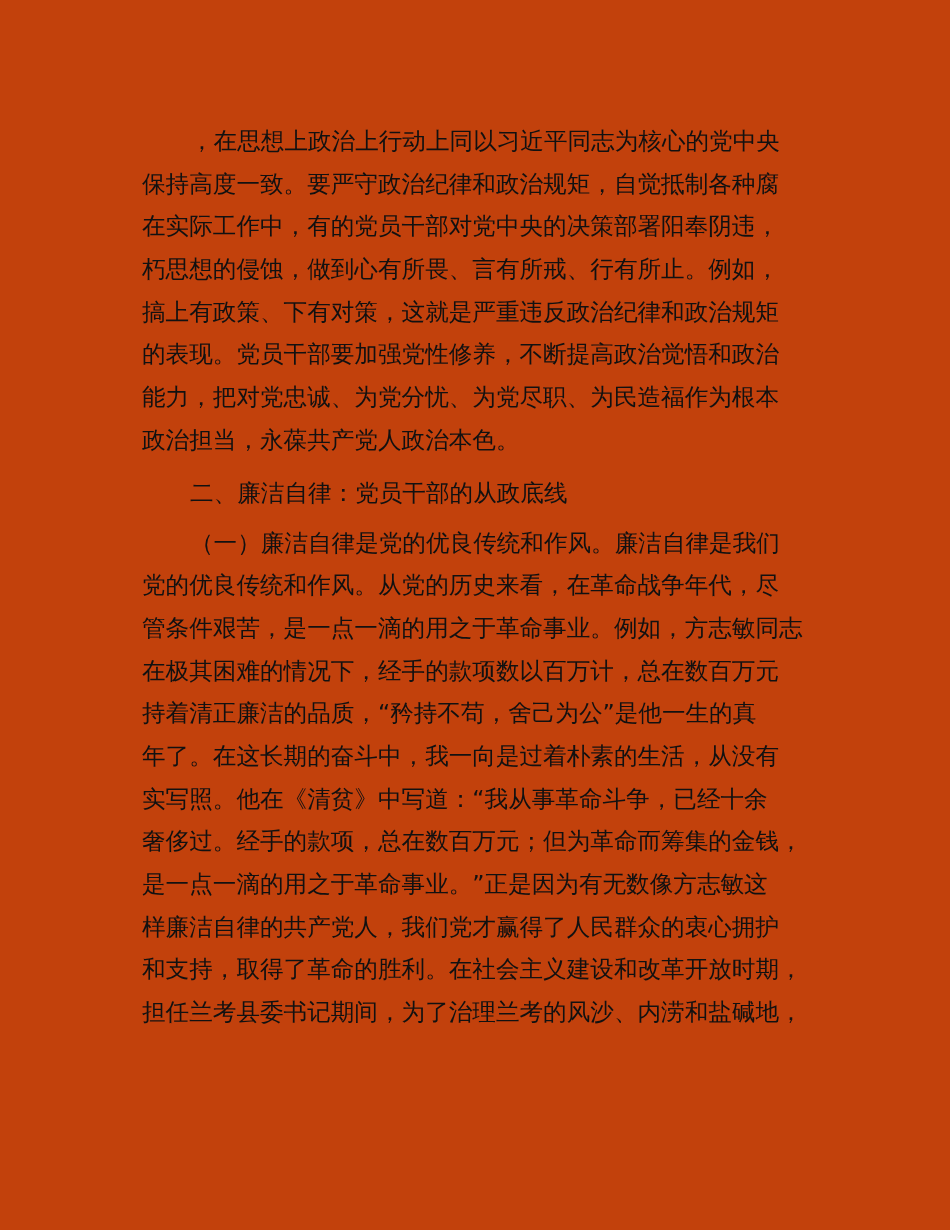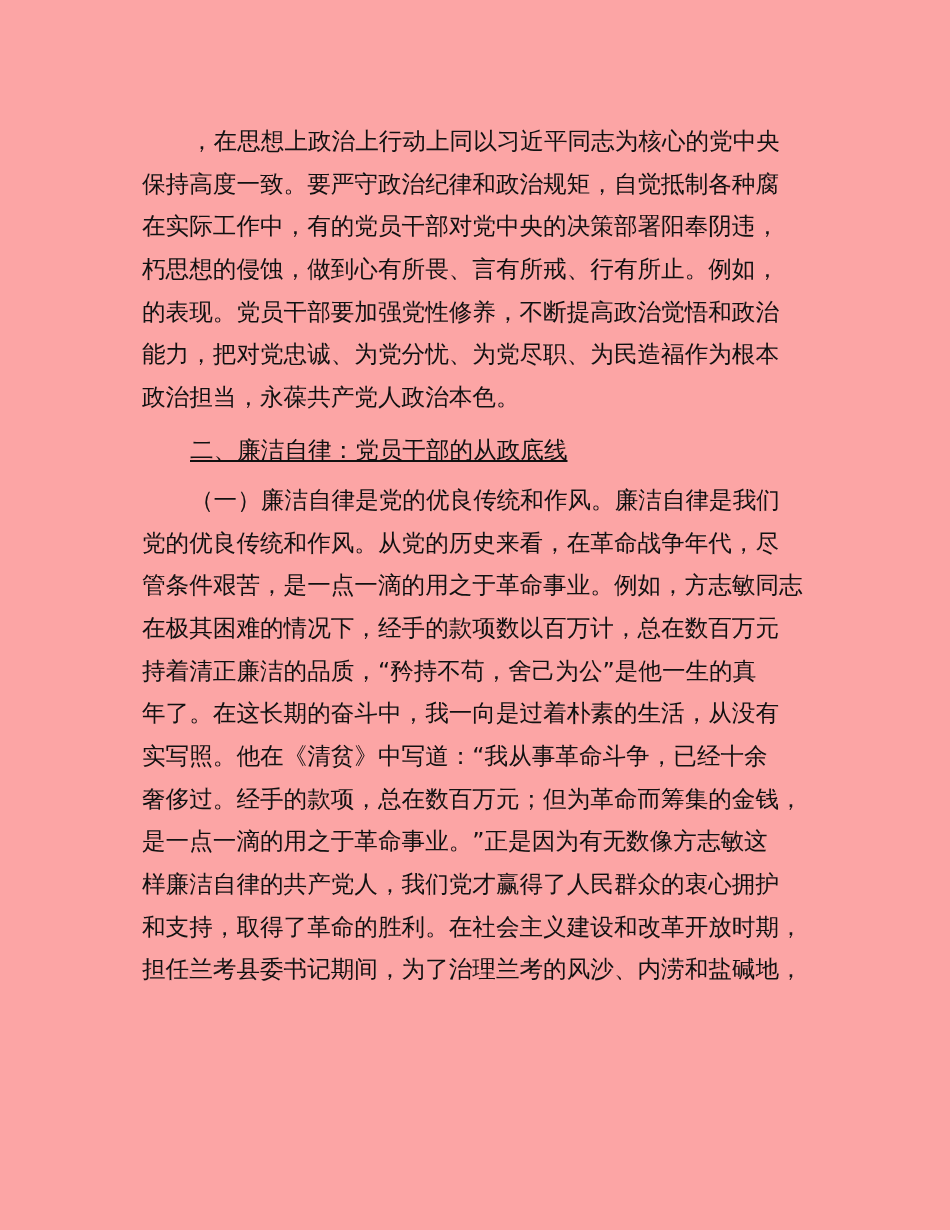--- a/index.html
+++ b/index.html
@@ -14,21 +14,21 @@
       overflow: hidden;
       font-family: "DejaVu Sans", "Liberation Sans", sans-serif;
       color: #111111;
     }
     .page {
       position: absolute;
       left: 0;
       top: 0;
       width: 950px;
       height: 1230px;
-      background: #fca5a5;
+      background: #c2410c;
     }
     .content {
       position: absolute;
       left: 142px;
       top: 120px;
       width: 690px;
     }
     .line {
       display: block;
       height: 42.7px;
@@ -55,26 +55,27 @@
 <body>
 
 <div class="page">
   <div class="content">
 
     <div>
       <span class="line indent">，在思想上政治上行动上同以习近平同志为核心的党中央</span>
       <span class="line">保持高度一致。要严守政治纪律和政治规矩，自觉抵制各种腐</span>
       <span class="line">在实际工作中，有的党员干部对党中央的决策部署阳奉阴违，</span>
       <span class="line">朽思想的侵蚀，做到心有所畏、言有所戒、行有所止。例如，</span>
+      <span class="line">搞上有政策、下有对策，这就是严重违反政治纪律和政治规矩</span>
       <span class="line">的表现。党员干部要加强党性修养，不断提高政治觉悟和政治</span>
       <span class="line">能力，把对党忠诚、为党分忧、为党尽职、为民造福作为根本</span>
       <span class="line">政治担当，永葆共产党人政治本色。</span>
     </div>
 
-    <div class="line heading" style="height:53px;line-height:63px;text-decoration:underline;">二、廉洁自律：党员干部的从政底线</div>
+    <div class="line heading" style="height:53px;line-height:63px;">二、廉洁自律：党员干部的从政底线</div>
 
     <div class="para2" style="margin-top:7px;">
       <span class="line indent">（一）廉洁自律是党的优良传统和作风。廉洁自律是我们</span>
       <span class="line">党的优良传统和作风。从党的历史来看，在革命战争年代，尽</span>
       <span class="line">管条件艰苦，是一点一滴的用之于革命事业。例如，方志敏同志</span>
       <span class="line">在极其困难的情况下，经手的款项数以百万计，总在数百万元</span>
       <span class="line">持着清正廉洁的品质，“矜持不苟，舍己为公”是他一生的真</span>
       <span class="line">年了。在这长期的奋斗中，我一向是过着朴素的生活，从没有</span>
       <span class="line">实写照。他在《清贫》中写道：“我从事革命斗争，已经十余</span>
       <span class="line">奢侈过。经手的款项，总在数百万元；但为革命而筹集的金钱，</span>

